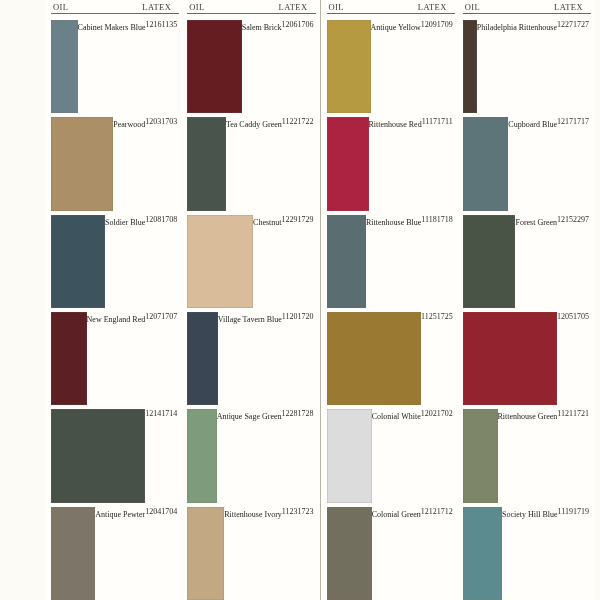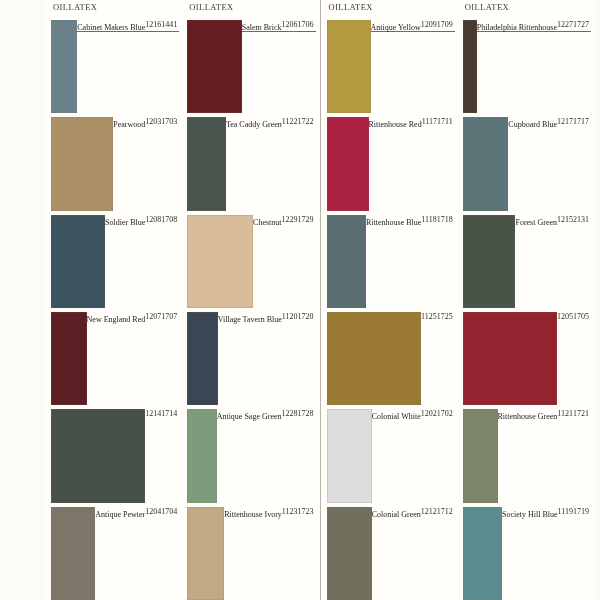--- a/index.html
+++ b/index.html
@@ -32,28 +32,29 @@
     box-sizing:border-box;
   }
   .col-head{
     display:flex;
     height:16px;
     align-items:flex-start;
   }
   .col-head .hcell{
     flex:1 1 0;
     display:flex;
+    justify-content:space-between;
     align-items:flex-start;
     font-size:8.5px;
     letter-spacing:.4px;
     color:#3a3a38;
     padding:2px 8px 0 2px;
     box-sizing:border-box;
     border-bottom:1px solid #6e6a60;
-    height:32px;
+    height:14px;
     margin-right:8px;
   }
   .col-head .hcell:last-child{margin-right:0;}
   .grid{
     flex:1 1 auto;
     display:flex;
   }
   .column{
     flex:1 1 0;
     display:flex;
@@ -114,21 +115,21 @@
         </div>
       </div>
       <div class="grid">
 
         <div class="column">
           <div class="chip">
             <div class="swatch" style="background-color: rgb(107, 129, 138);"></div>
             <div class="chip-name">Cabinet Makers Blue</div>
             <div class="codes">
               <span>1216</span>
-              <span>1441</span>
+              <span>1135</span>
             </div>
           </div>
           <div class="chip">
             <div class="swatch" style="background-color: rgb(171, 143, 103);"></div>
             <div class="chip-name">Pearwood</div>
             <div class="codes">
               <span>1203</span>
               <span>1703</span>
             </div>
           </div>
@@ -299,21 +300,21 @@
             <div class="codes">
               <span>1217</span>
               <span>1717</span>
             </div>
           </div>
           <div class="chip">
             <div class="swatch" style="background-color: rgb(74, 84, 70);"></div>
             <div class="chip-name">Forest Green</div>
             <div class="codes">
               <span>1215</span>
-              <span>2131</span>
+              <span>2297</span>
             </div>
           </div>
           <div class="chip">
             <div class="swatch" style="background-color: rgb(147, 35, 46);"></div>
             <div class="codes">
               <span>1205</span>
               <span>1705</span>
             </div>
           </div>
           <div class="chip">

